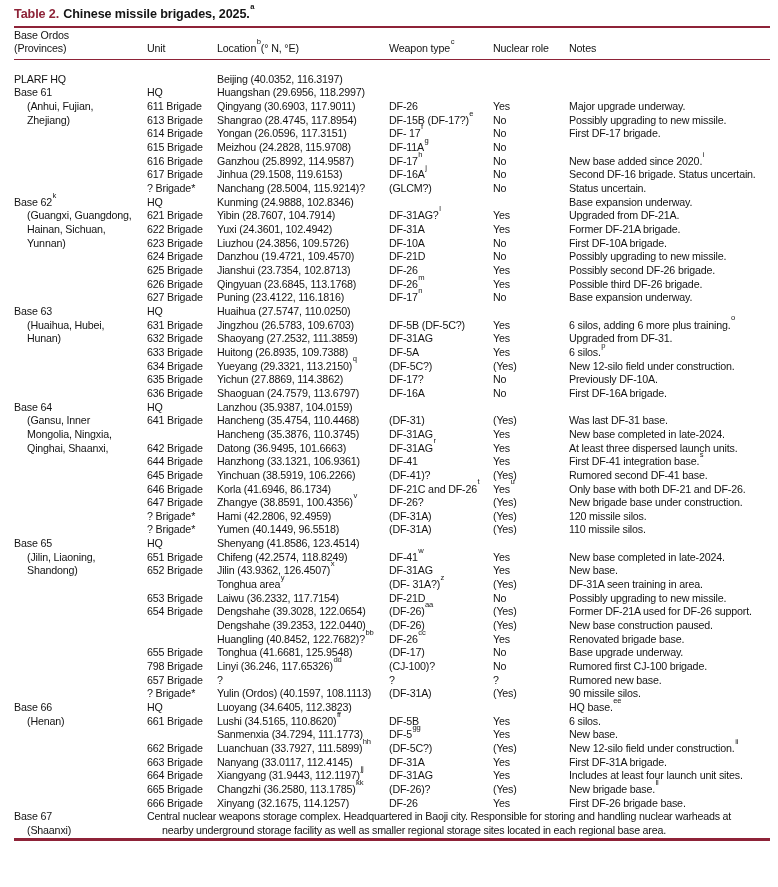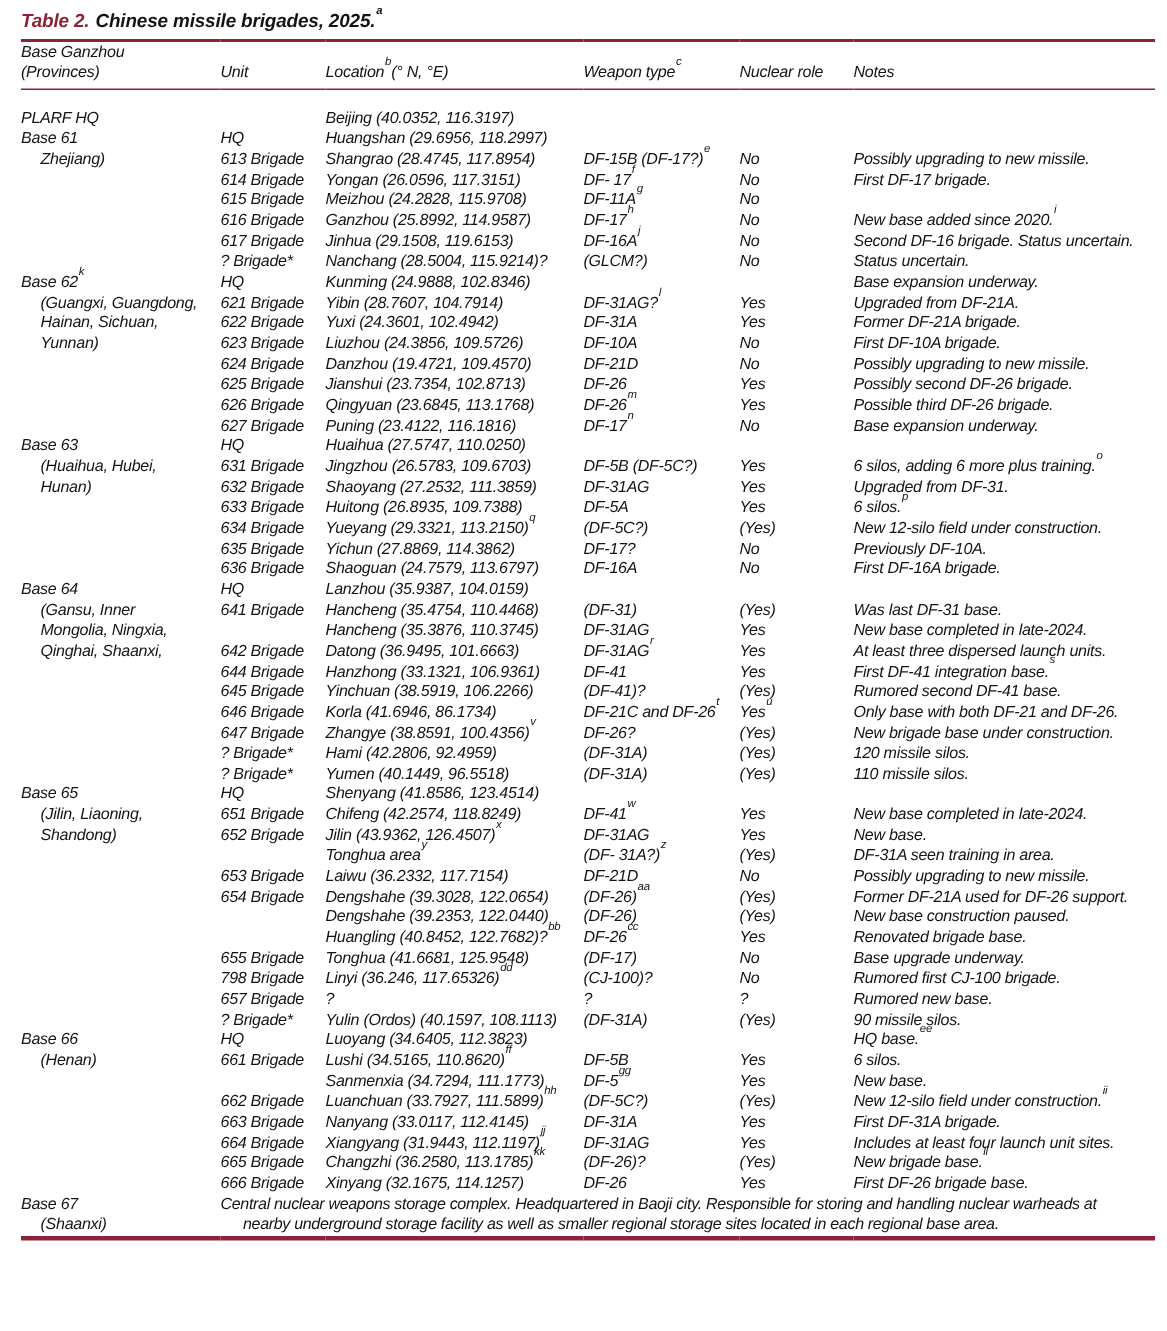--- a/index.html
+++ b/index.html
@@ -4,21 +4,20 @@
 <style>
   :root { --accent: #8e2338; --text: #141414; }
   * { box-sizing: border-box; }
   body { margin: 0; background: #ffffff; }
   .page {
     width: 778px; height: 887px;
     padding: 5px 8px 0 14px;
     font-family: "Liberation Sans", "DejaVu Sans", sans-serif;
     color: var(--text);
     overflow: hidden;
-    font-style: italic;
   }
   .title { font-size: 12.6px; font-weight: bold; letter-spacing: -0.1px; margin: 2px 0 5px 0; }
   .title-label { color: var(--accent); }
   .title-text  { color: var(--text); margin-left: 4px; }
   .title sup, td sup, th sup {
     font-size: 7.6px; line-height: 0; position: relative; top: -3.6px; margin-left: 0.5px;
   }
   table.brigades {
     border-collapse: collapse; table-layout: fixed; width: 756px;
     border-top: 2px solid var(--accent);
@@ -54,21 +53,21 @@
       <col style="width:133px">
         <col style="width:70px">
         <col style="width:172px">
       <col style="width:104px">
         <col style="width:76px">
         <col style="width:201px">
     </colgroup>
     <thead>
         <tr>
           <th class="col-base">
-            <div>Base Ganzhou</div>
+            <div>Base Ordos</div>
             <div>(Provinces)</div>
           </th>
           <th class="col-unit">Unit</th>
           <th class="col-location">Location<sup>b</sup>(° N, °E)</th>
           <th class="col-weapon">Weapon type<sup>c</sup></th>
           <th class="col-nuclear">Nuclear role</th>
           <th class="col-notes">Notes</th>
         </tr>
       </thead>
     <tbody>
@@ -82,20 +81,28 @@
         </tr>
         <tr>
           <td class="col-base">Base 61</td>
           <td class="col-unit">HQ</td>
           <td class="col-location">Huangshan (29.6956, 118.2997)</td>
           <td class="col-weapon"></td>
           <td class="col-nuclear"></td>
           <td class="col-notes"></td>
         </tr>
         <tr>
+          <td class="col-base indent">(Anhui, Fujian,</td>
+          <td class="col-unit">611 Brigade</td>
+          <td class="col-location">Qingyang (30.6903, 117.9011)</td>
+          <td class="col-weapon">DF-26</td>
+          <td class="col-nuclear">Yes</td>
+          <td class="col-notes">Major upgrade underway.</td>
+        </tr>
+        <tr>
           <td class="col-base indent">Zhejiang)</td>
           <td class="col-unit">613 Brigade</td>
           <td class="col-location">Shangrao (28.4745, 117.8954)</td>
           <td class="col-weapon">DF-15B (DF-17?)<sup>e</sup></td>
           <td class="col-nuclear">No</td>
           <td class="col-notes">Possibly upgrading to new missile.</td>
         </tr>
         <tr>
           <td class="col-base"></td>
           <td class="col-unit">614 Brigade</td>

